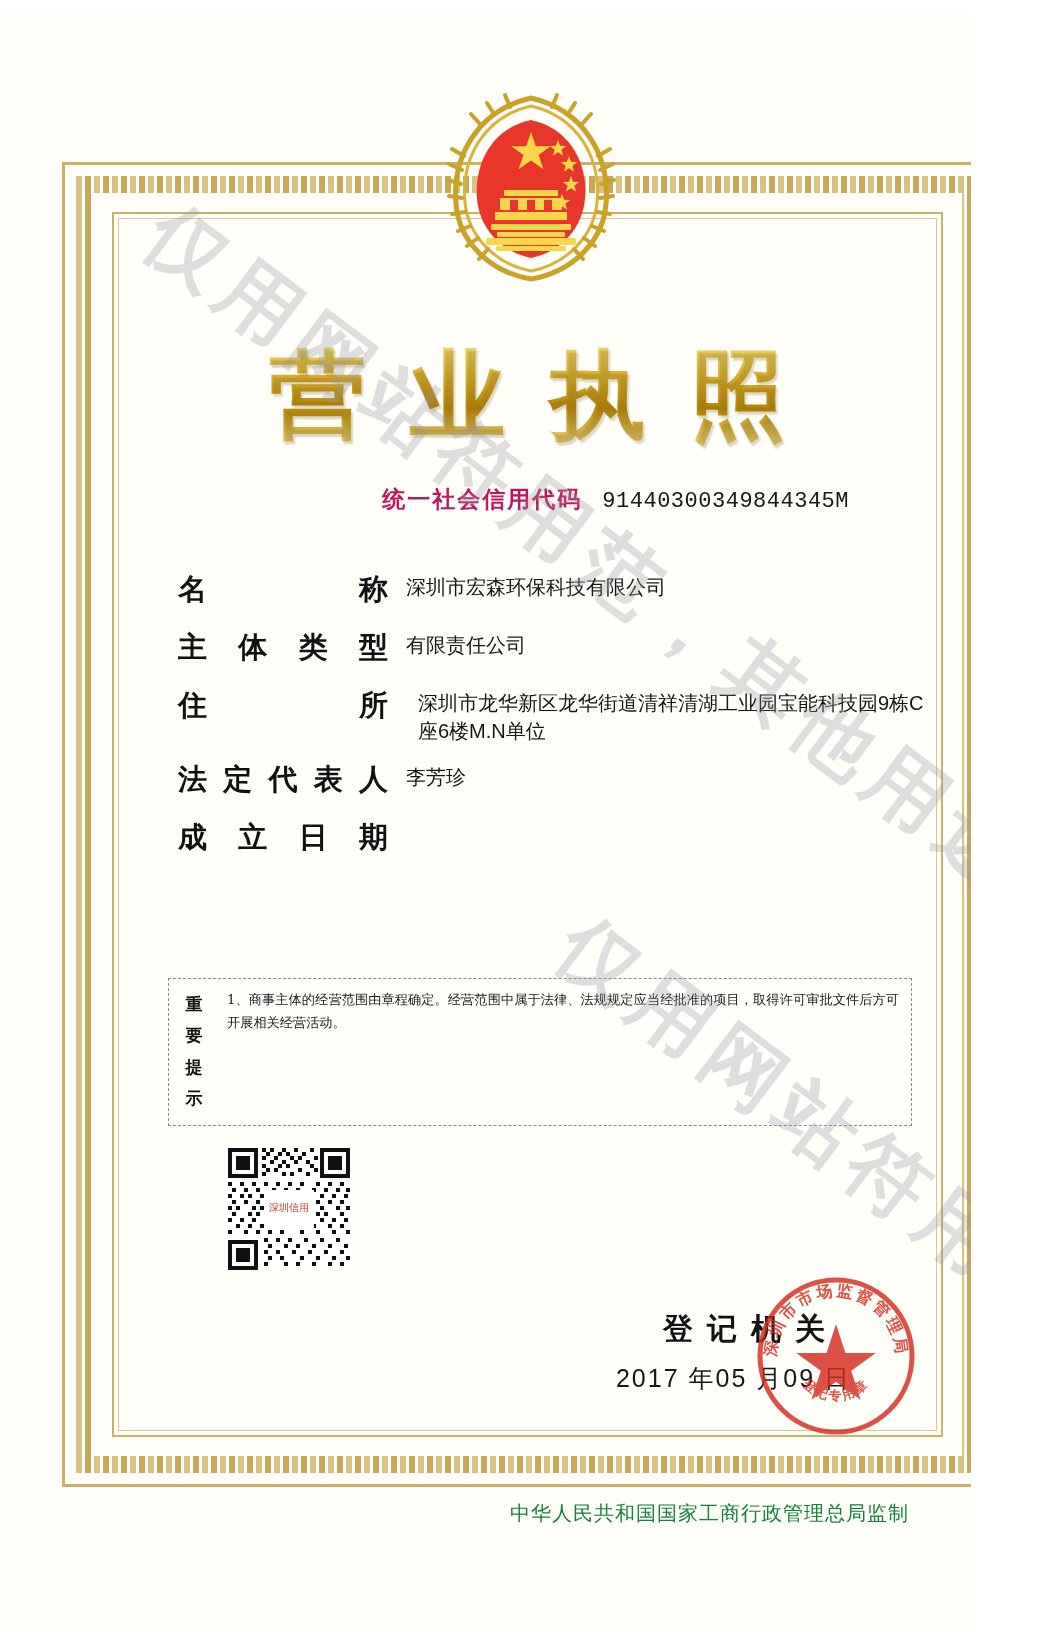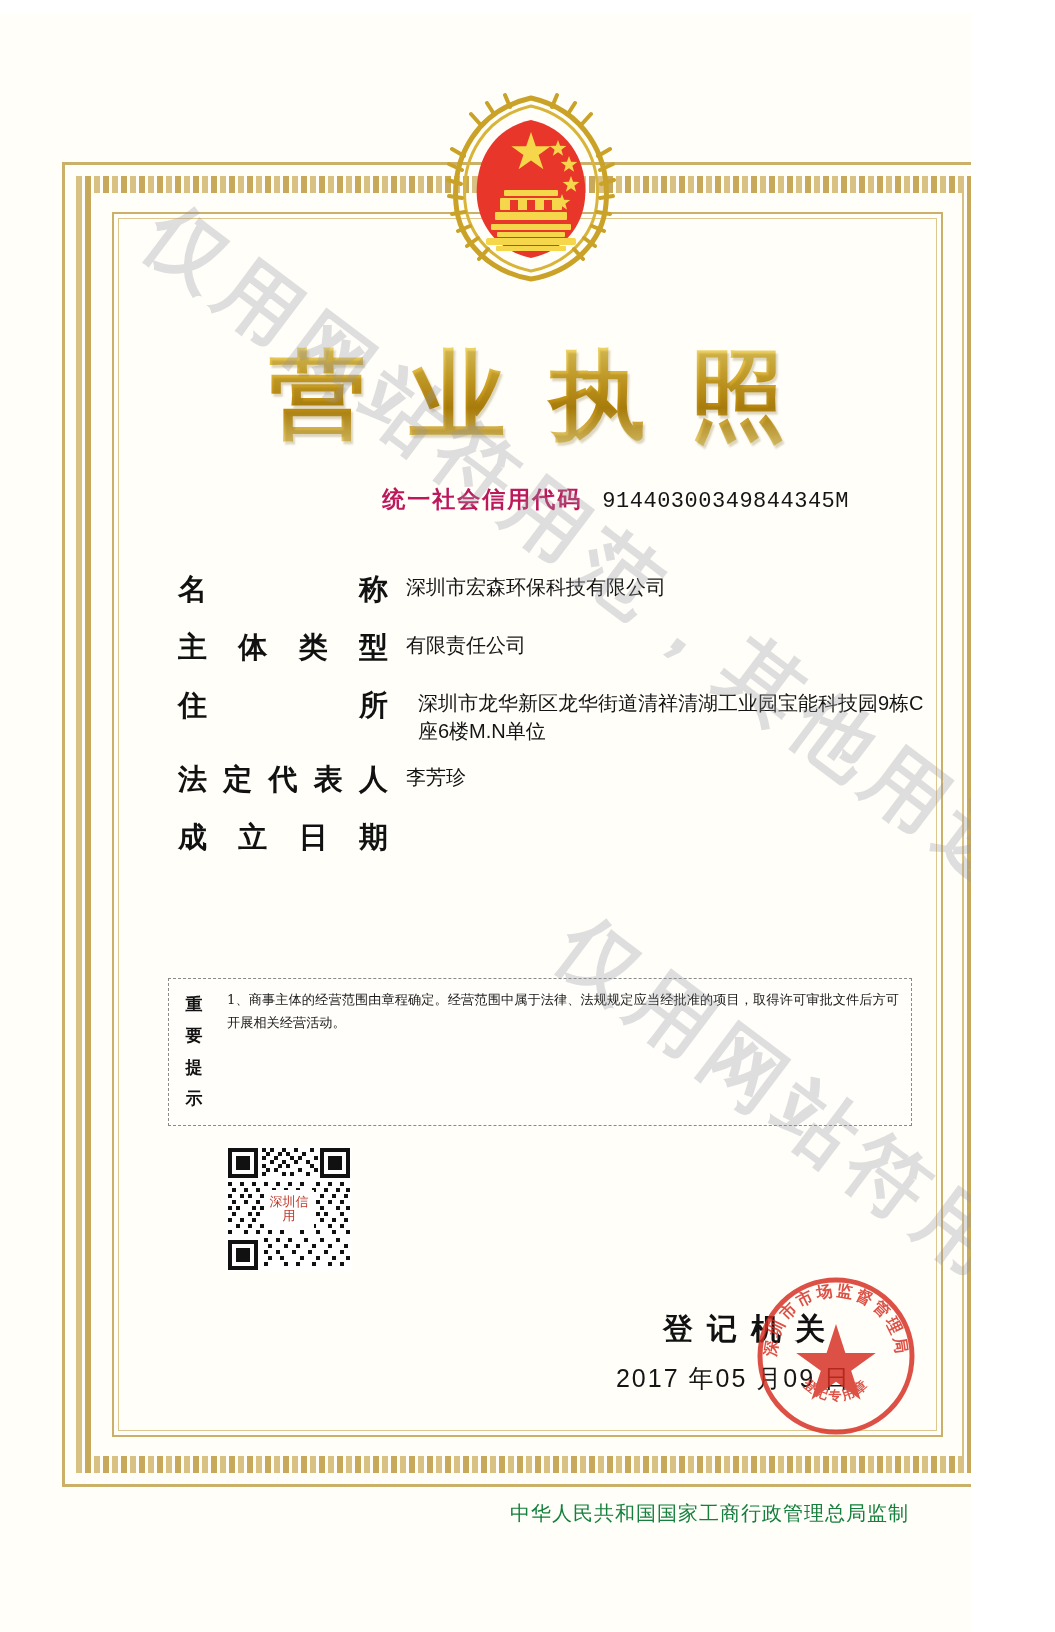--- a/index.html
+++ b/index.html
@@ -189,26 +189,25 @@
     z-index: 5;
   }
   .qr-center {
     position: absolute;
     left: 38px; top: 44px;
     width: 50px; height: 38px;
     background: #ffffff;
     display: flex;
     align-items: center;
     justify-content: center;
-    font-size: 13px;
+    font-size: 10px;
     color: #c0392b;
-    font-family: Liberation Serif, serif;
+    font-family: Liberation Mono, monospace;
     line-height: 1.05;
     letter-spacing: 0px;
-    text-align: center;
   }
 
   
   .registry {
     position: absolute;
     right: 132px; top: 1295px;
     font-family: "DejaVu Serif", serif;
     font-weight: bold;
     font-size: 30px;
     letter-spacing: 14px;

